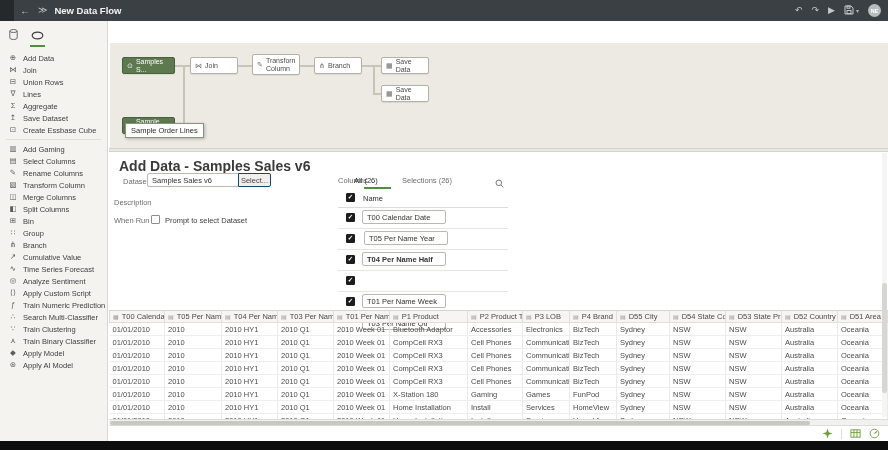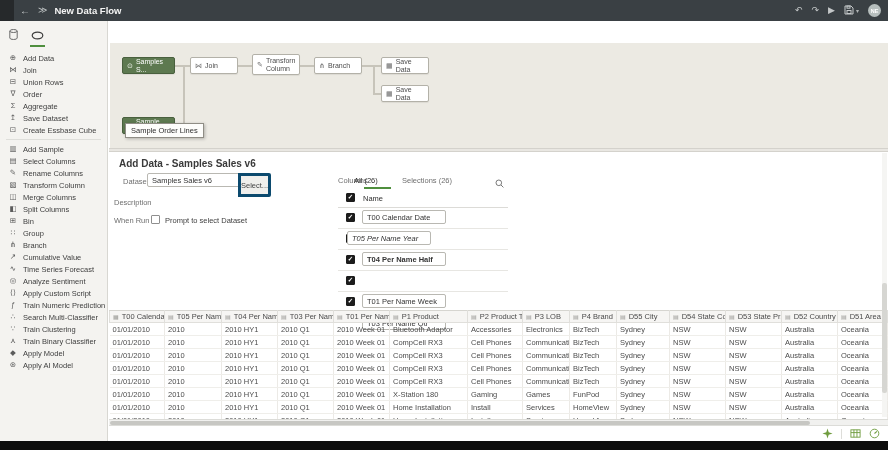--- a/index.html
+++ b/index.html
@@ -64,27 +64,27 @@
   .conn{position:absolute;background:#c7c4ba;z-index:1}
   .tooltip{position:absolute;left:15px;top:80px;background:#fdfdfb;border:1px solid #8f8d85;
            padding:2px 5px;font-size:7.5px;color:#2f2f2f;box-shadow:1px 1px 3px rgba(0,0,0,.25);
            z-index:5;white-space:nowrap}
 
   .hdivider{position:absolute;left:0;right:0;top:127px;height:4px;background:#e9e7e2;
             border-top:1px solid #d4d2cc;border-bottom:1px solid #d4d2cc;box-sizing:border-box}
 
   
   .panel{position:absolute;left:0;right:0;top:131px;height:158px;background:#fff}
-  .p-title{position:absolute;left:10px;top:6px;font-size:10px;font-weight:700;color:#3a3a3a}
+  .p-title{position:absolute;left:10px;top:6px;font-size:14px;font-weight:700;color:#3a3a3a}
   .p-label{position:absolute;font-size:7.5px;color:#6f6f6f;white-space:nowrap}
   .p-input{position:absolute;left:38px;top:21px;width:92px;height:14px;box-sizing:border-box;
            border:1px solid #b9b8b2;border-radius:2px 0 0 2px;font-size:7.5px;padding:0 4px;color:#333;
            font-family:inherit;background:#fff;outline:none}
-  .p-select-btn{position:absolute;left:129px;top:21px;width:33px;height:24px;box-sizing:border-box;
-           border:3px solid #0c4a6e;background:#f0efec;font-size:7.5px;color:#444;
+  .p-select-btn{position:absolute;left:129px;top:21px;width:33px;height:14px;box-sizing:border-box;
+           border:1px solid #0c4a6e;background:#f0efec;font-size:7.5px;color:#444;
            display:flex;align-items:center;justify-content:center;border-radius:0 2px 2px 0}
   .p-tab{position:absolute;top:24px;font-size:7.5px;white-space:nowrap}
   .tab-underline{position:absolute;left:255px;top:35px;width:27px;height:2px;background:#4f8f3e}
   .hd-sep{position:absolute;left:229px;top:55px;width:170px;height:1px;background:#dcdbd7}
   .fl-input{position:absolute;width:84px;height:14px;box-sizing:border-box;border:1px solid #b9b8b2;
             border-radius:2px;font-size:7.5px;padding:0 4px;font-family:inherit;color:#333;outline:none}
   .fl-sep{position:absolute;left:229px;width:170px;height:1px;background:#e7e6e2}
   .search-ic{position:absolute;left:386px;top:22px}
 
   
@@ -161,38 +161,38 @@
         <div class="sb-item">
           <span class="sb-ic">⋈</span>
           <span class="sb-lb">Join</span>
         </div>
         <div class="sb-item">
           <span class="sb-ic">⊟</span>
           <span class="sb-lb">Union Rows</span>
         </div>
         <div class="sb-item">
           <span class="sb-ic">∇</span>
-          <span class="sb-lb">Order</span>
+          <span class="sb-lb">Lines</span>
         </div>
         <div class="sb-item">
           <span class="sb-ic">Σ</span>
           <span class="sb-lb">Aggregate</span>
         </div>
         <div class="sb-item">
           <span class="sb-ic">↥</span>
           <span class="sb-lb">Save Dataset</span>
         </div>
         <div class="sb-item">
           <span class="sb-ic">⊡</span>
           <span class="sb-lb">Create Essbase Cube</span>
         </div>
         <div class="sb-div"></div>
         <div class="sb-item">
           <span class="sb-ic">▥</span>
-          <span class="sb-lb">Add Sample</span>
+          <span class="sb-lb">Add Gaming</span>
         </div>
         <div class="sb-item">
           <span class="sb-ic">▤</span>
           <span class="sb-lb">Select Columns</span>
         </div>
         <div class="sb-item">
           <span class="sb-ic">✎</span>
           <span class="sb-lb">Rename Columns</span>
         </div>
         <div class="sb-item">
@@ -334,21 +334,21 @@
 
       <span class="cbx checked abs" style="left:237px;top:41px"></span>
       <span class="p-tab" style="left:254px;top:42px;color:#2f2f2f">Name</span>
       <div class="hd-sep"></div>
 
       <div>
           <span class="cbx checked abs" style="left:237px;top:61px"></span>
           <input class="fl-input" style="left: 253px; top: 58px;" value="T00 Calendar Date">
           <div class="fl-sep" style="top:76px"></div>
           <span class="cbx checked abs" style="left:237px;top:82px"></span>
-          <input class="fl-input" style="left: 238px; top: 79px; font-style: italic;" value="T05 Per Name Year">
+          <input class="fl-input" style="left: 255px; top: 79px;" value="T05 Per Name Year">
           <div class="fl-sep" style="top:97px"></div>
           <span class="cbx checked abs" style="left:237px;top:103px"></span>
           <input class="fl-input" style="left: 253px; top: 100px; font-weight: bold;" value="T04 Per Name Half">
           <div class="fl-sep" style="top:118px"></div>
           <span class="cbx checked abs" style="left:237px;top:124px"></span>
           <input class="fl-input" style="left: 253px; top: 137px; margin-top: 27px;" value="T03 Per Name Qtr">
           <div class="fl-sep" style="top:139px"></div>
           <span class="cbx checked abs" style="left:237px;top:145px"></span>
           <input class="fl-input" style="left: 253px; top: 142px;" value="T01 Per Name Week">
         </div>

